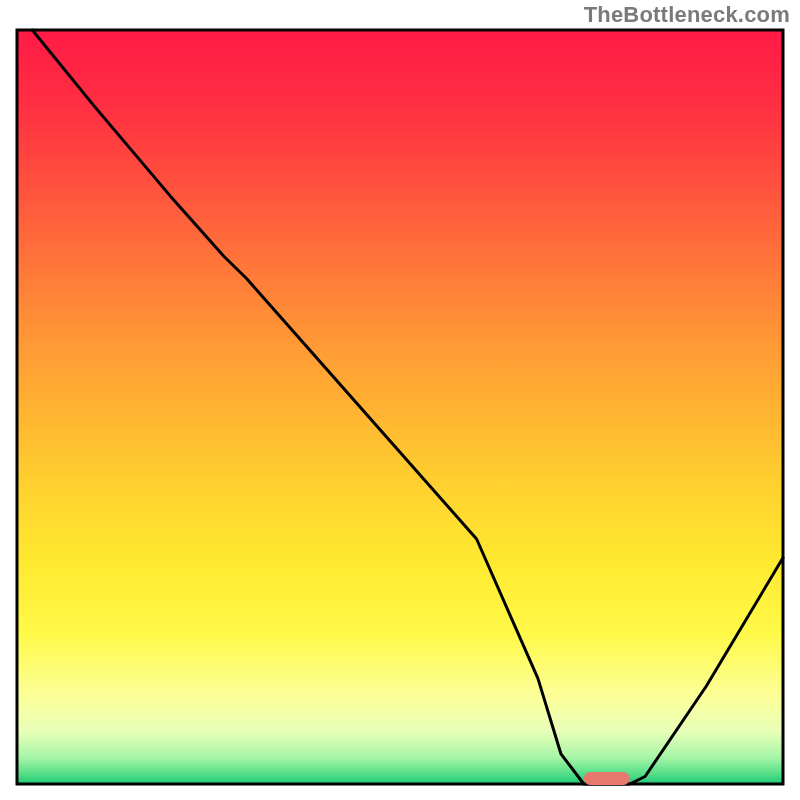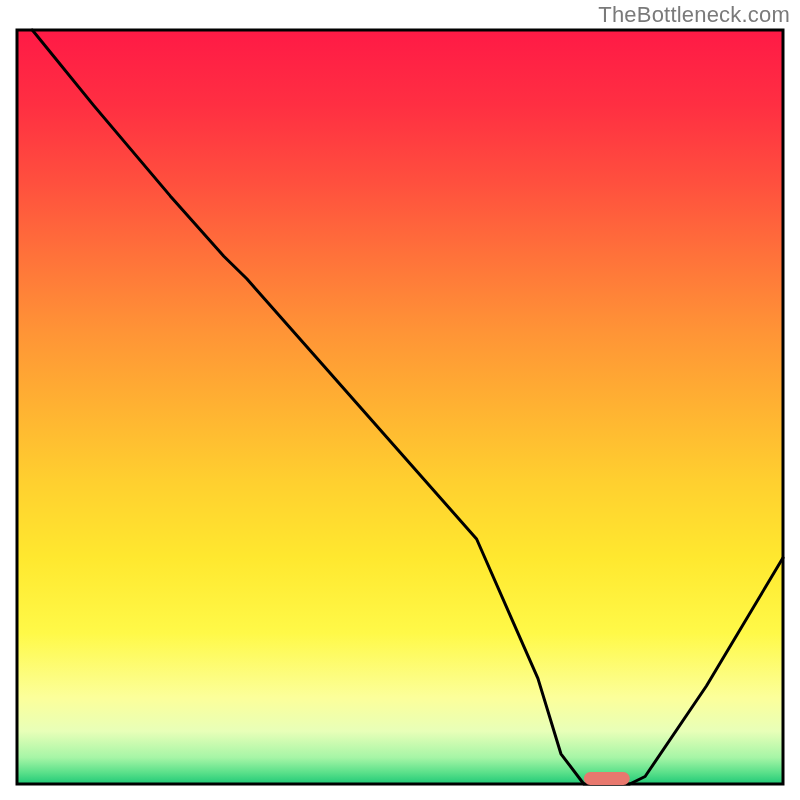--- a/index.html
+++ b/index.html
@@ -14,21 +14,21 @@
   .chart-container {
     position: relative;
     width: 800px;
     height: 800px;
   }
   .watermark {
     position: absolute;
     top: 2px;
     right: 10px;
     font-size: 22px;
-    font-weight: 400;
+    font-weight: 700;
     color: #7a7a7a;
     letter-spacing: 0.2px;
   }
   svg {
     display: block;
   }
 </style>
 </head>
 <body>
 

